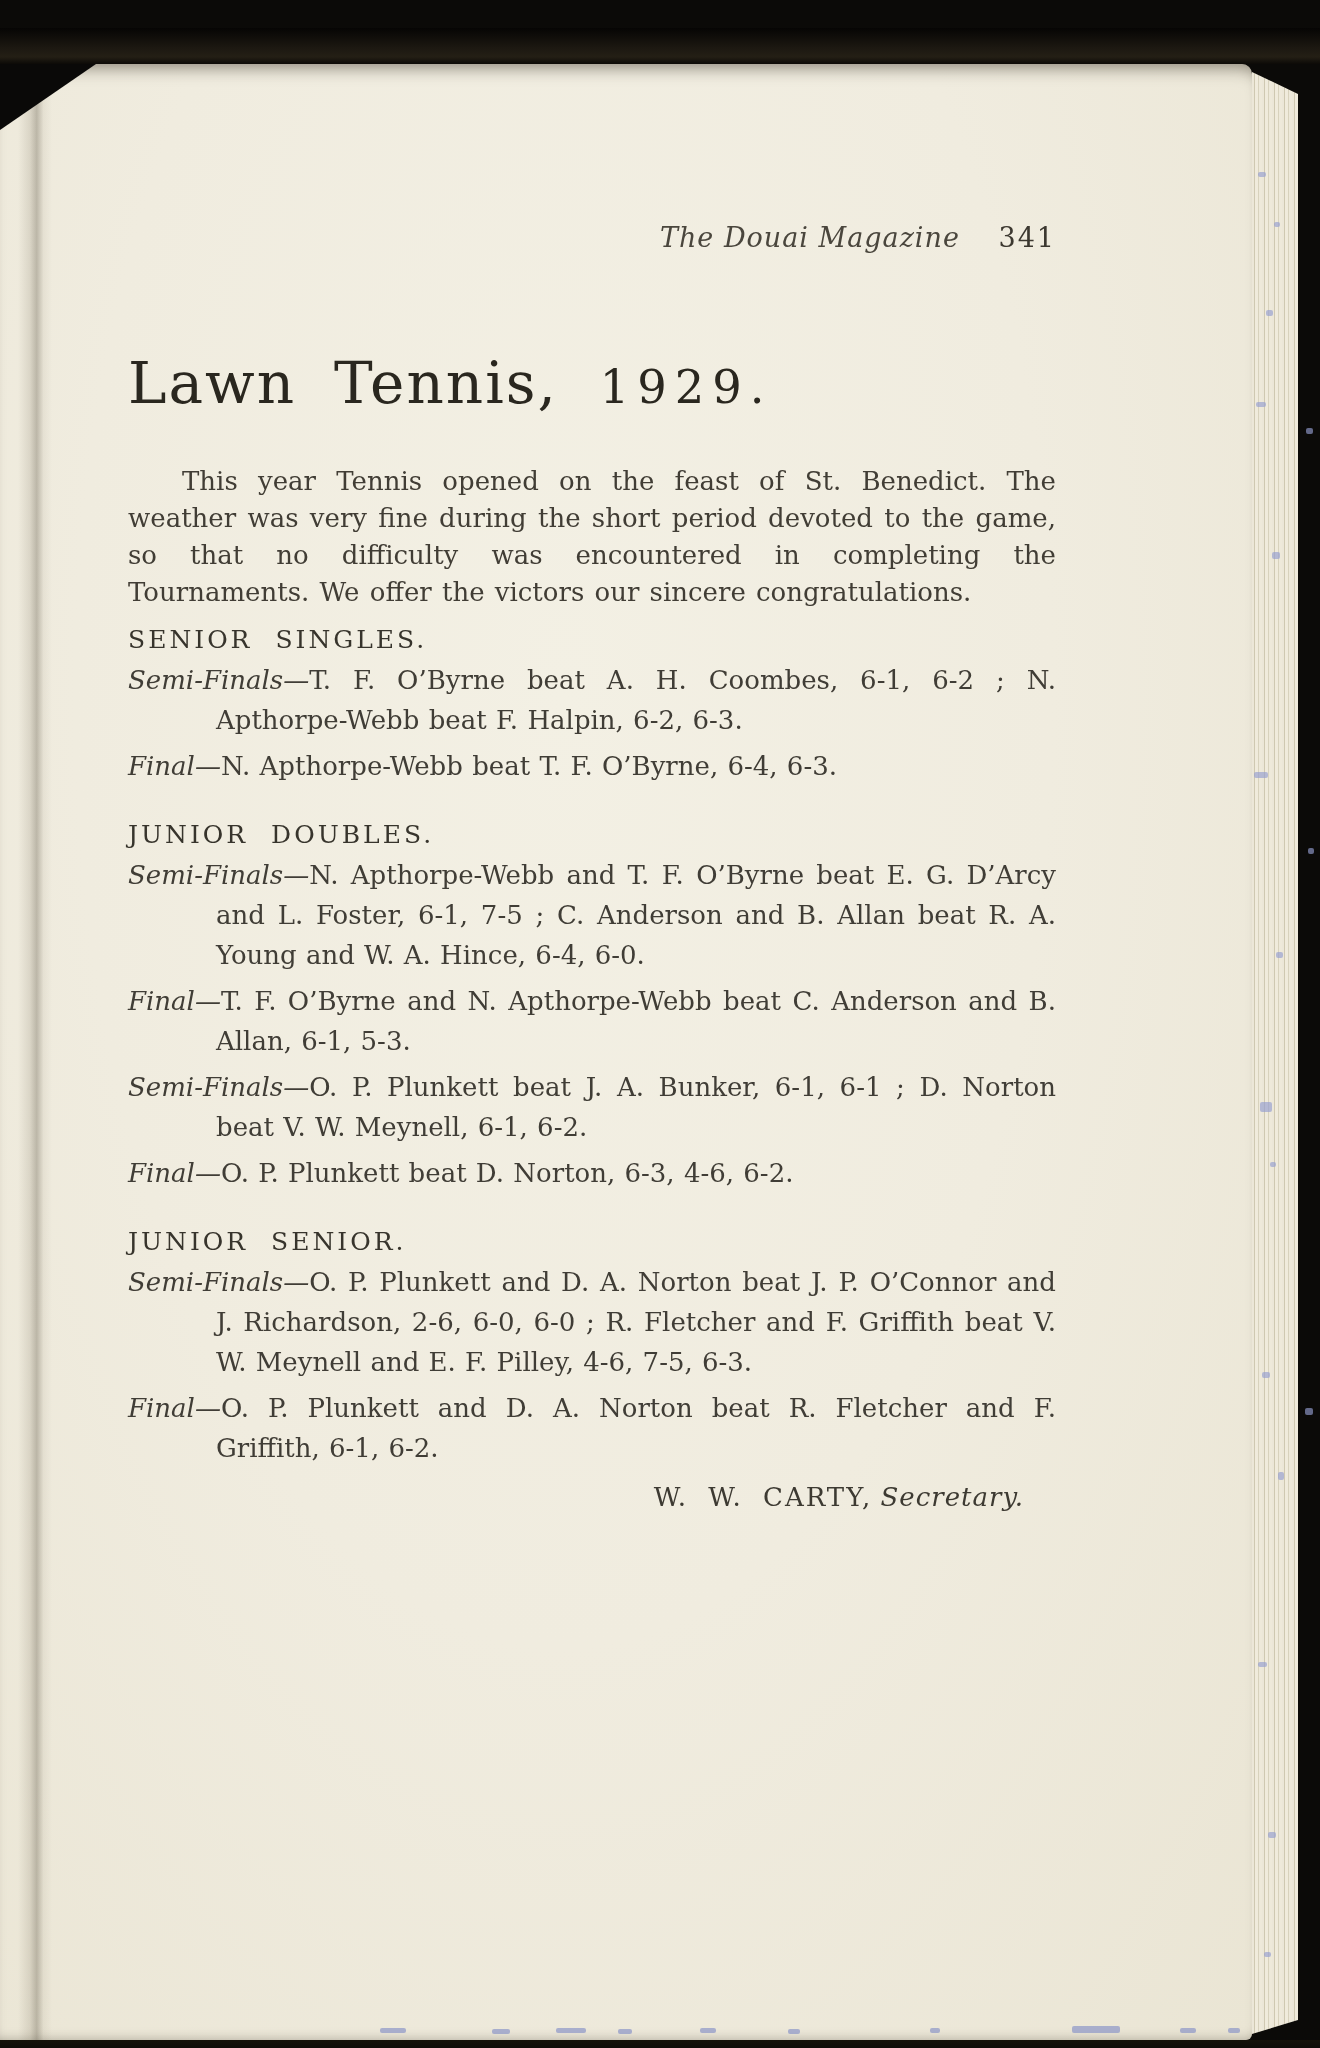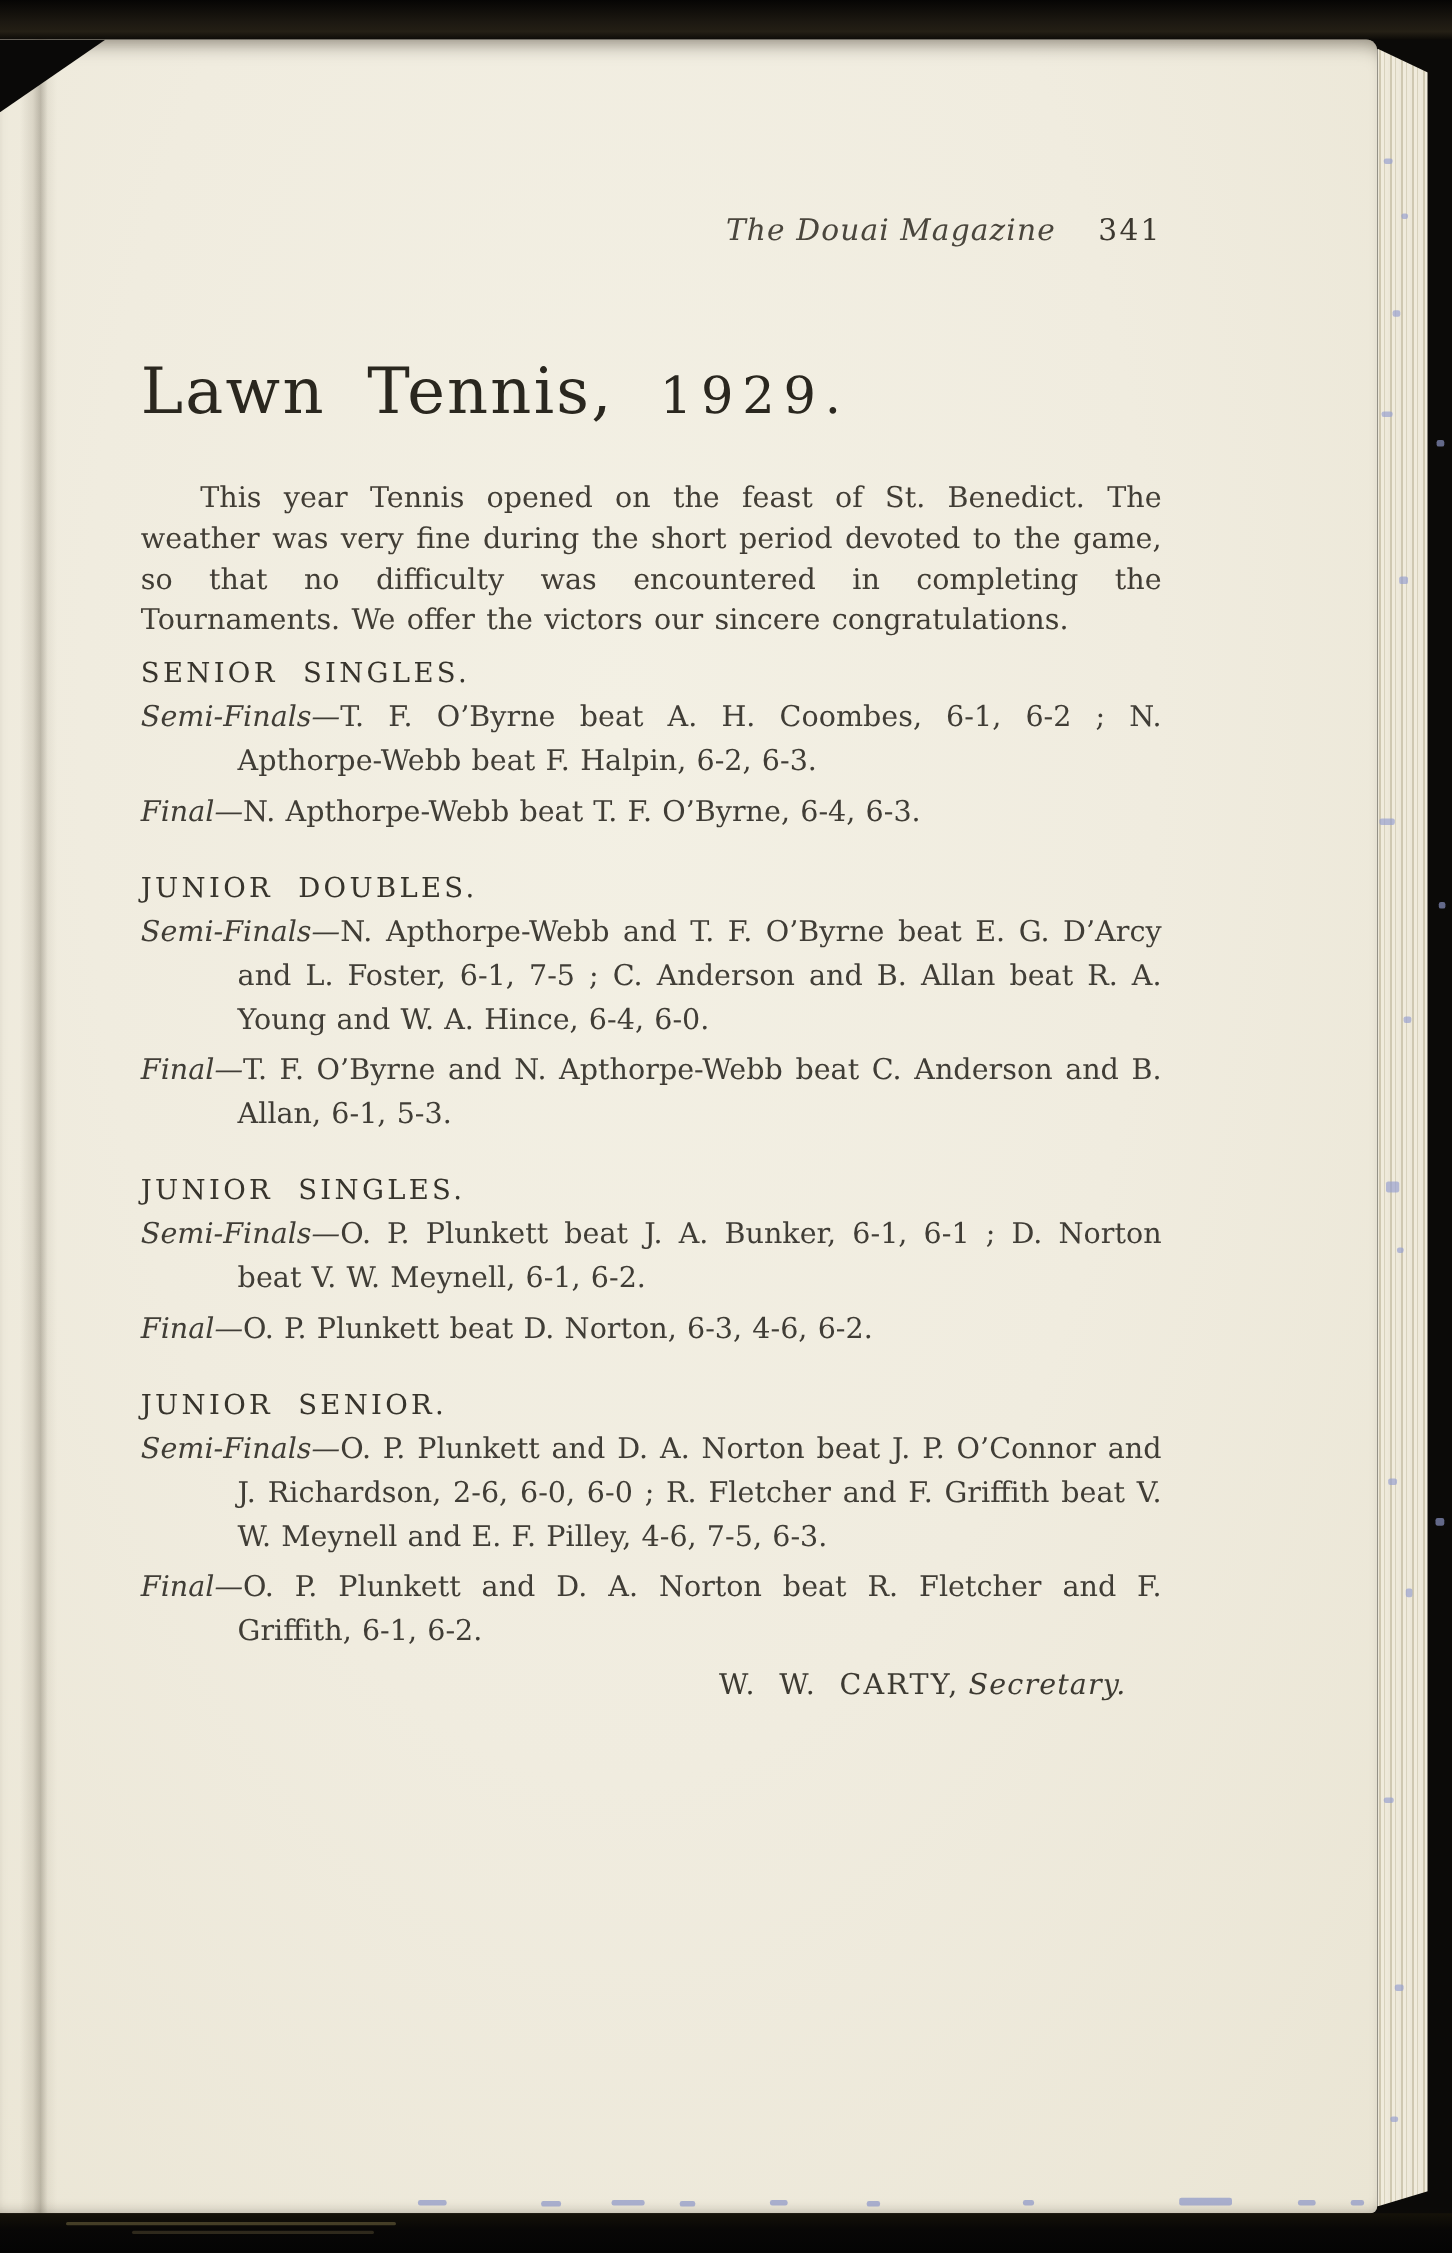--- a/index.html
+++ b/index.html
@@ -2,21 +2,21 @@
 <html><head>
 <meta charset="utf-8">
 <style>
   html,body{margin:0;padding:0;}
   body{
     width:1320px;height:2048px;
     background:#0b0a08;
     font-family:"DejaVu Serif","Liberation Serif",serif;
     position:relative;overflow:hidden;
   }
-  .scene{position:absolute;inset:0;}
+  .scene{position:absolute;inset:0;margin-top:28px;}
   
   .cover-top{
     position:absolute;left:0;top:0;width:1320px;height:36px;
     background:linear-gradient(180deg,#060504 0%,#1c1811 55%,#241f15 80%,#0c0a07 100%);
   }
   .cover-bottom{
     position:absolute;left:0;top:2012px;width:1320px;height:36px;
     background:linear-gradient(180deg,#151209 0%,#080706 40%,#040404 100%);
   }
   .streak{position:absolute;background:#8a7c4e;opacity:.45;border-radius:2px;}
@@ -107,21 +107,20 @@
 
 
       <div class="section-heading" style="margin-top:14px">SENIOR SINGLES.</div>
       <p class="entry"><i class="lbl">Semi-Finals—</i><span>T. F. O’Byrne beat A. H. Coombes, 6-1, 6-2 ;  N. Apthorpe-Webb beat F. Halpin, 6-2, 6-3.</span></p>
       <p class="entry"><i class="lbl">Final—</i><span>N. Apthorpe-Webb beat T. F. O’Byrne, 6-4, 6-3.</span></p>
 
       <div class="section-heading">JUNIOR DOUBLES.</div>
       <p class="entry"><i class="lbl">Semi-Finals—</i><span>N. Apthorpe-Webb and T. F. O’Byrne beat E. G. D’Arcy and L. Foster, 6-1, 7-5 ;  C. Anderson and B. Allan beat R. A. Young and W. A. Hince, 6-4, 6-0.</span></p>
       <p class="entry"><i class="lbl">Final—</i><span>T. F. O’Byrne and N. Apthorpe-Webb beat C. Anderson and B. Allan, 6-1, 5-3.</span></p>
 
-      <div class="section-heading">JUNIOR SINGLES.</div>
       <p class="entry"><i class="lbl">Semi-Finals—</i><span>O. P. Plunkett beat J. A. Bunker, 6-1, 6-1 ;  D. Norton beat V. W. Meynell, 6-1, 6-2.</span></p>
       <p class="entry"><i class="lbl">Final—</i><span>O. P. Plunkett beat D. Norton, 6-3, 4-6, 6-2.</span></p>
 
       <div class="section-heading">JUNIOR SENIOR.</div>
       <p class="entry"><i class="lbl">Semi-Finals—</i><span>O. P. Plunkett and D. A. Norton beat J. P. O’Connor and J. Richardson, 2-6, 6-0, 6-0 ;  R. Fletcher and F. Griffith beat V. W. Meynell and E. F. Pilley, 4-6, 7-5, 6-3.</span></p>
       <p class="entry"><i class="lbl">Final—</i><span>O. P. Plunkett and D. A. Norton beat R. Fletcher and F. Griffith, 6-1, 6-2.</span></p>
 
       <div class="signature">
         <span class="sig-name">W. W. CARTY,</span>
         <span class="sig-role">Secretary.</span>

